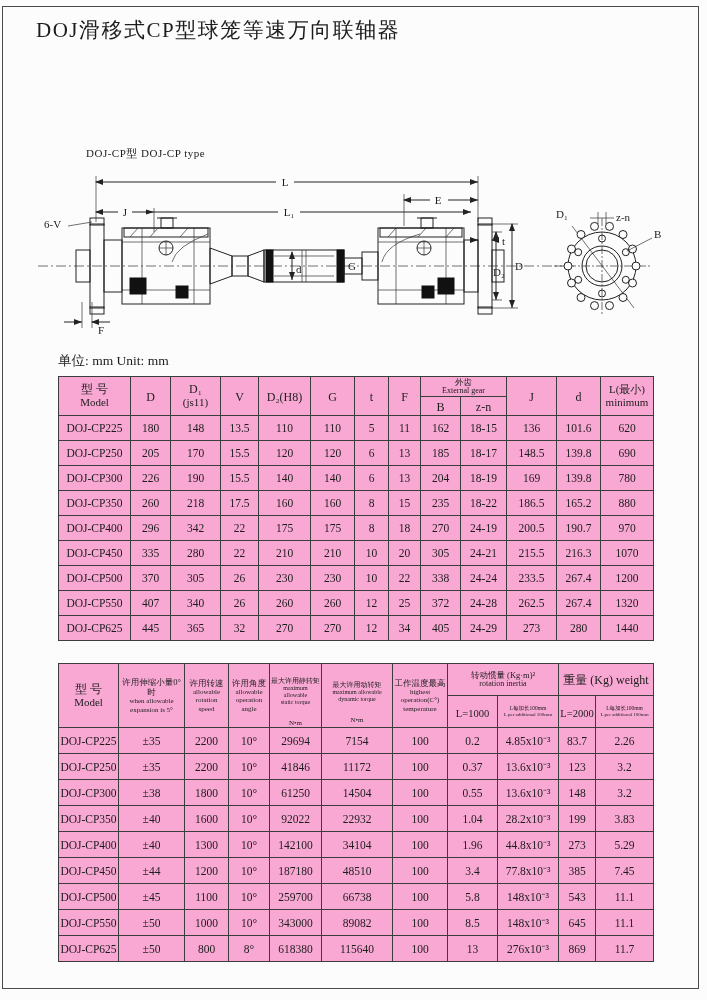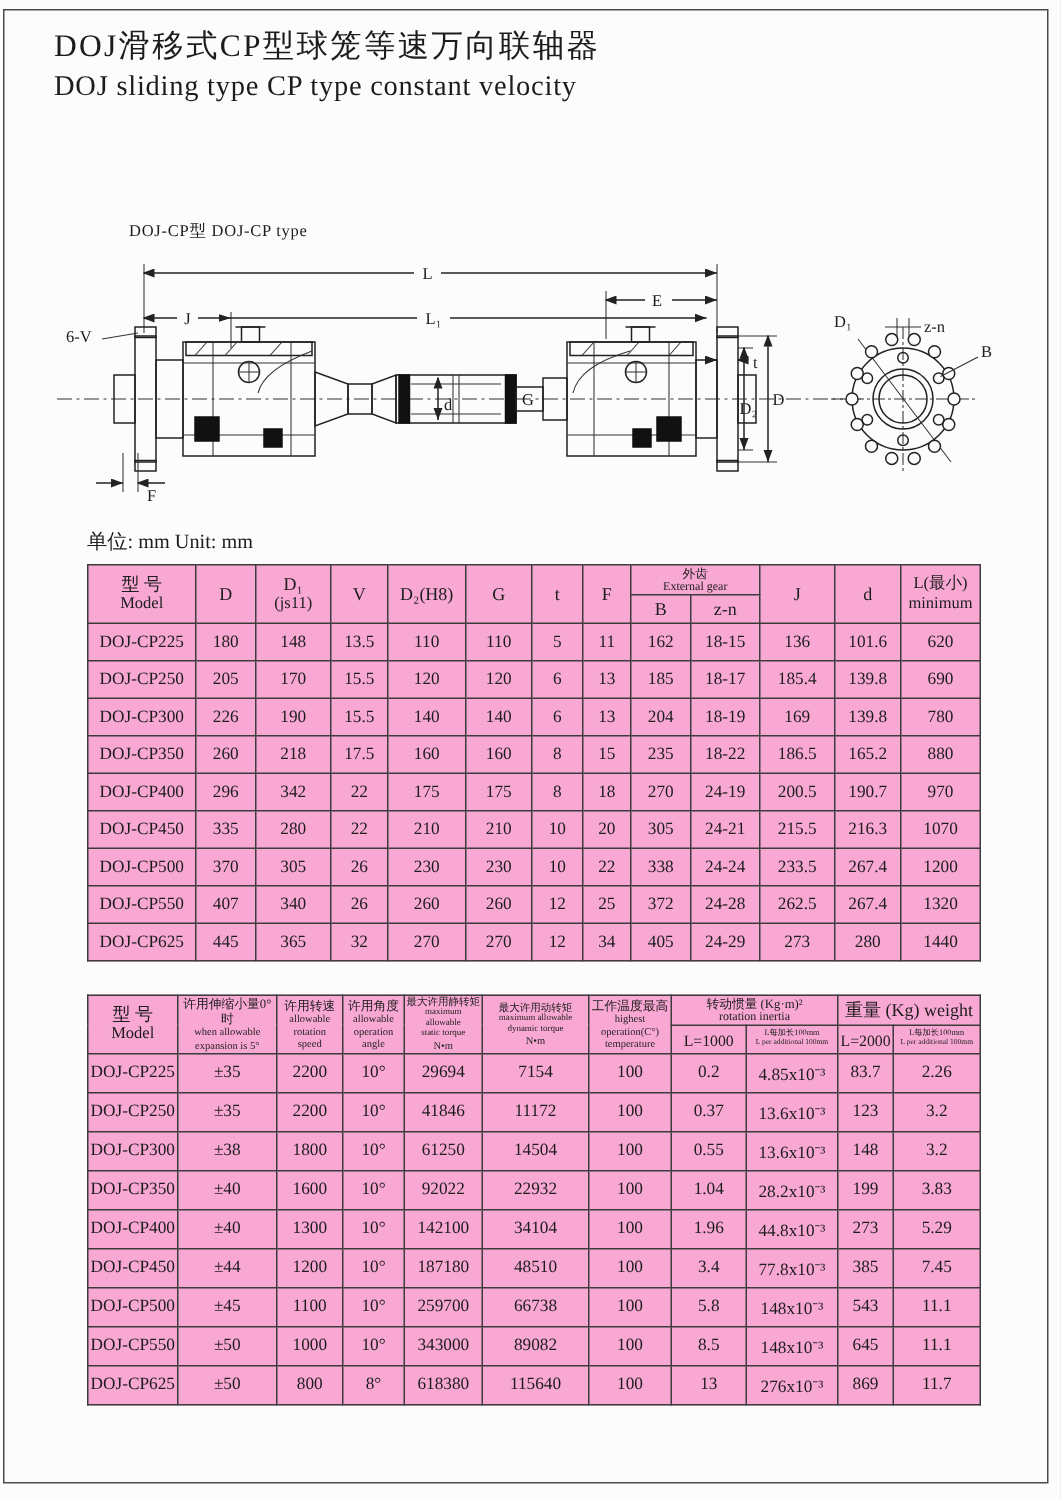--- a/index.html
+++ b/index.html
@@ -17,40 +17,39 @@
   th{font-weight:normal;white-space:pre-line;}
   .t1{top:376px;width:595px;}
   .t2{top:663px;width:595px;}
   .t1 td{height:24px;font-size:11.5px;}
   .t2 td{height:25px;font-size:11.5px;}
   .h-zh{display:block;font-size:12px;line-height:14px;}
   .h-en{display:block;font-size:11px;line-height:13px;white-space:pre-line;}
   .h-sym{font-size:12px;}
   .h2-zh{display:block;font-size:8.5px;line-height:10px;}
   .h2-en{display:block;font-size:7px;line-height:8.5px;white-space:pre-line;}
-  .tiny .h2-zh{font-size:7px;line-height:8px;}
+  .tiny .h2-zh{font-size:7px;line-height:8px;margin-top:13px;}
   .tiny .h2-en{font-size:6px;line-height:7px;}
   .sub-big{font-size:10.5px;}
   .per .h2-zh{font-size:5.5px;line-height:7px;}
   .per .h2-en{font-size:5px;line-height:6px;}
   svg text{font-family:"Liberation Serif",serif;font-size:11px;fill:#1c1c1c;}
   svg .ln{stroke:#222;stroke-width:1;fill:none;}
   svg .thin{stroke:#333;stroke-width:.7;fill:none;}
   svg .blk{fill:#111;stroke:#111;}
   svg .wht{fill:#fcfcfc;stroke:#222;stroke-width:1;}
 </style>
 </head>
 <body>
 
 <div class="page">
   <div class="frame"></div>
 
   <div class="titles">
     <div class="t-zh">DOJ滑移式CP型球笼等速万向联轴器</div>
-    <div class="t-en">DOJ sliding type CP type constant velocity</div>
   </div>
 
   <div class="subtitle">DOJ-CP型 DOJ-CP type</div>
 
   <svg class="drawing" viewBox="0 0 660 178">
     <defs>
       <marker id="ma" markerWidth="10" markerHeight="8" refX="8" refY="3" orient="auto">
           <path d="M0,0L8,3L0,6z" fill="#222"></path>
         </marker>
       <marker id="mb" markerWidth="10" markerHeight="8" refX="1" refY="3" orient="auto">
@@ -268,21 +267,21 @@
           <td>DOJ-CP250</td>
           <td>205</td>
           <td>170</td>
           <td>15.5</td>
           <td>120</td>
           <td>120</td>
           <td>6</td>
           <td>13</td>
           <td>185</td>
           <td>18-17</td>
-          <td>185.4</td>
+          <td>148.5</td>
           <td>139.8</td>
           <td>690</td>
         </tr>
         <tr>
           <td>DOJ-CP300</td>
           <td>226</td>
           <td>190</td>
           <td>15.5</td>
           <td>140</td>
           <td>140</td>

